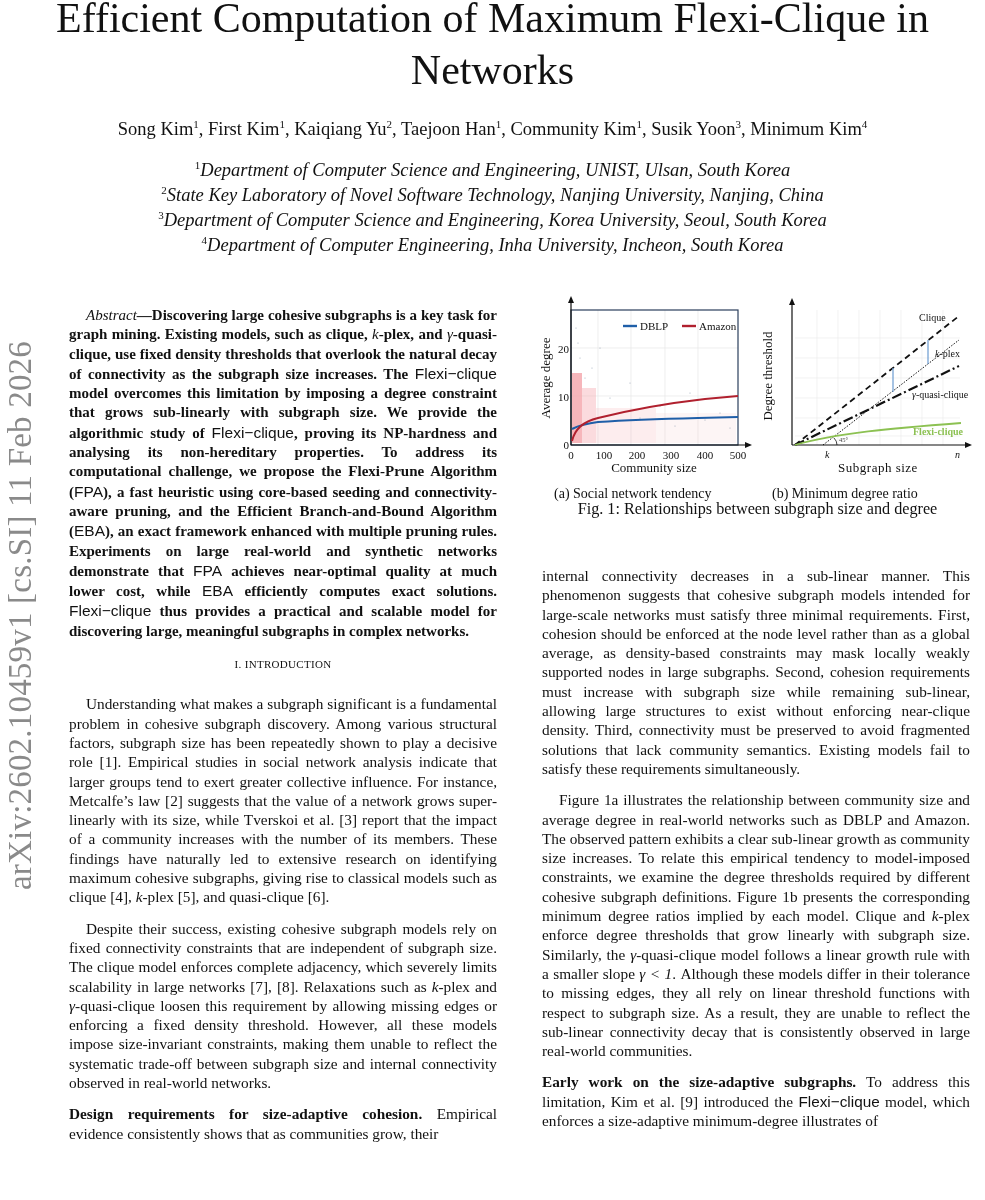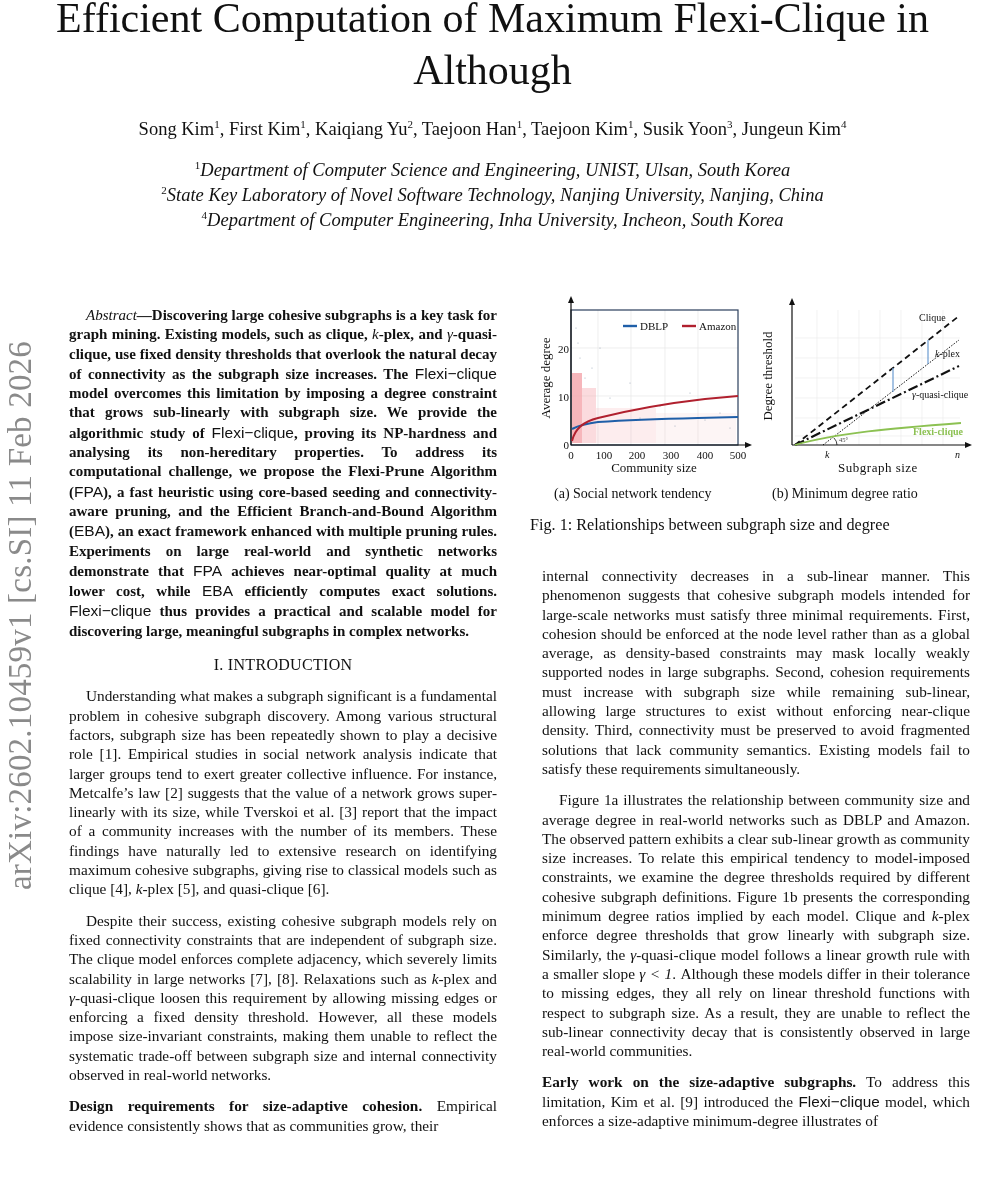--- a/index.html
+++ b/index.html
@@ -28,48 +28,49 @@
   }
   .col { position: absolute; font-size: 15.3px; line-height: 19.3px; text-align: justify; }
   .col-left { left: 57px; top: 294px; width: 452px; }
   .col-right { left: 530px; top: 554px; width: 452px; }
   .col p { margin: 12px; }
   .indent { text-indent: 17px; }
   .abstract { font-weight: bold; font-size: 15px; line-height: 19.3px; }
   .abstract i { font-weight: normal; }
   .sans { font-family: "Liberation Sans", "DejaVu Sans", sans-serif; font-weight: normal; }
   .abstract .sans { font-weight: normal; font-size: 15.5px; }
-  .section-head { text-align: center; font-size: 16px; margin: 14px 0 12px 0; letter-spacing: 0.3px; }
+  .section-head { text-align: center; font-size: 11px; margin: 14px 0 20px 0; letter-spacing: 0.3px; }
   .m { font-style: italic; }
   .fig { position: absolute; left: 530px; top: 288px; width: 455px; height: 250px; }
   .subcap { position: absolute; top: 198px; font-size: 14px; white-space: nowrap; }
-  .figcap { position: absolute; top: 228px; left: 0; width: 455px; font-size: 16.2px; }
+  .figcap { position: absolute; top: 212px; left: 0; width: 455px; text-align: center; font-size: 16.2px; }
   svg text { font-family: "Liberation Serif", serif; }
 </style>
 </head>
 <body>
 
 <div class="title">
   <div>Efficient Computation of Maximum Flexi-Clique in</div>
-  <div>Although</div>
+  <div>Networks</div>
 </div>
 
 <div class="authors">
   <span><span>Song Kim</span><sup>1</sup></span>,
   <span><span>First Kim</span><sup>1</sup></span>,
   <span><span>Kaiqiang Yu</span><sup>2</sup></span>,
   <span><span>Taejoon Han</span><sup>1</sup></span>,
-  <span><span>Taejoon Kim</span><sup>1</sup></span>,
+  <span><span>Community Kim</span><sup>1</sup></span>,
   <span><span>Susik Yoon</span><sup>3</sup></span>,
-  <span><span>Jungeun Kim</span><sup>4</sup></span>
+  <span><span>Minimum Kim</span><sup>4</sup></span>
 </div>
 
 <div class="affils">
   <div><sup>1</sup><span>Department of Computer Science and Engineering, UNIST, Ulsan, South Korea</span></div>
   <div><sup>2</sup><span>State Key Laboratory of Novel Software Technology, Nanjing University, Nanjing, China</span></div>
+  <div><sup>3</sup><span>Department of Computer Science and Engineering, Korea University, Seoul, South Korea</span></div>
   <div><sup>4</sup><span>Department of Computer Engineering, Inha University, Incheon, South Korea</span></div>
 </div>
 
 <div class="arxiv">arXiv:2602.10459v1  [cs.SI]  11 Feb 2026</div>
 
 <div class="col col-left">
   <p class="abstract indent"><i>Abstract</i><span>—Discovering large cohesive subgraphs is a key task for graph mining. Existing models, such as clique, </span><span class="m" style="font-weight:normal">k</span><span>-plex, and </span><span class="m" style="font-weight:normal">γ</span><span>-quasi-clique, use fixed density thresholds that overlook the natural decay of connectivity as the subgraph size increases. The </span><span class="sans">Flexi−clique</span><span> model overcomes this limitation by imposing a degree constraint that grows sub-linearly with subgraph size. We provide the algorithmic study of </span><span class="sans">Flexi−clique</span><span>, proving its NP-hardness and analysing its non-hereditary properties. To address its computational challenge, we propose the Flexi-Prune Algorithm (</span><span class="sans">FPA</span><span>), a fast heuristic using core-based seeding and connectivity-aware pruning, and the Efficient Branch-and-Bound Algorithm (</span><span class="sans">EBA</span><span>), an exact framework enhanced with multiple pruning rules. Experiments on large real-world and synthetic networks demonstrate that </span><span class="sans">FPA</span><span> achieves near-optimal quality at much lower cost, while </span><span class="sans">EBA</span><span> efficiently computes exact solutions. </span><span class="sans">Flexi−clique</span><span> thus provides a practical and scalable model for discovering large, meaningful subgraphs in complex networks.</span></p>
 
   <div class="section-head">I. INTRODUCTION</div>
 

